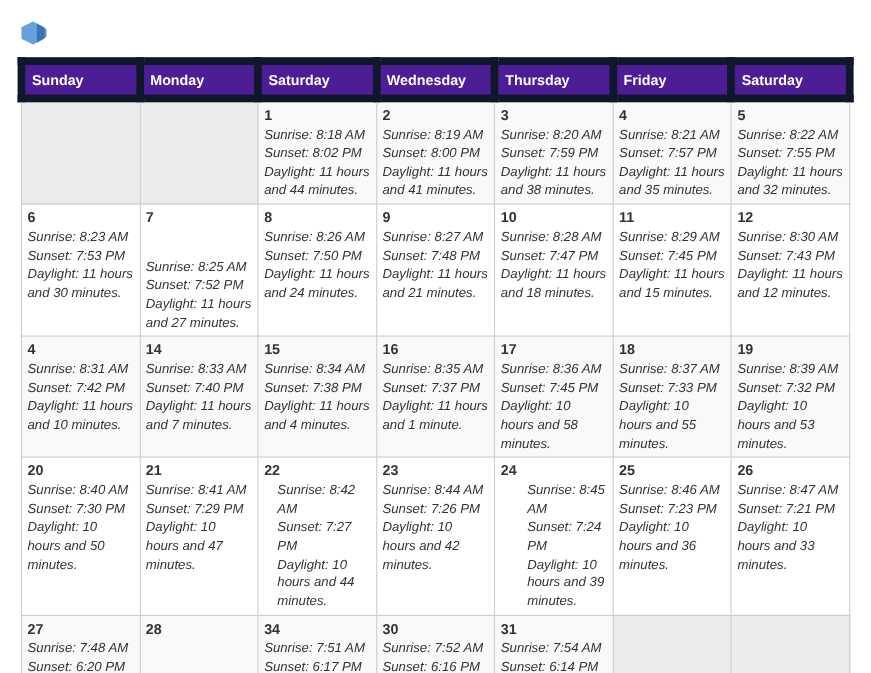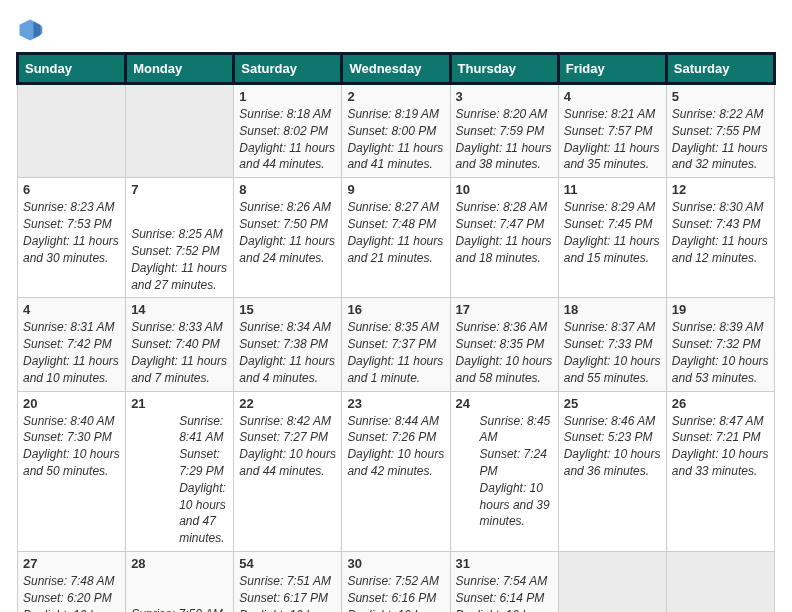--- a/index.html
+++ b/index.html
@@ -26,27 +26,27 @@
     }
     .title-block { text-align: right; }
     .month-title { font-size: 36px; color: #333; font-weight: normal; }
     .location-title { font-size: 16px; color: #555; }
     table {
       width: 100%;
       border-collapse: collapse;
       table-layout: fixed;
     }
     thead tr th {
-      background-color: #0f766e;
+      background-color: #4c1d95;
       color: #fff;
       text-align: left;
       padding: 6px 6px;
       font-size: 13px;
       font-weight: bold;
-      border: 3px solid #0f172a;
+      border: 7px solid #0f172a;
     }
     tbody tr td {
       vertical-align: top;
       padding: 4px 5px;
       border: 1px solid #ccc;
       font-size: 10.5px;
       color: #333;
       height: 88px;
       background: #fff;
     }
@@ -205,21 +205,21 @@
         </td>
         <td>
           <span class="day-number">16</span>
           <div class="day-info" style="white-space: pre-line;">Sunrise: 8:35 AM
 Sunset: 7:37 PM
 Daylight: 11 hours and 1 minute.</div>
         </td>
         <td>
           <span class="day-number">17</span>
           <div class="day-info" style="white-space: pre-line;">Sunrise: 8:36 AM
-Sunset: 8:35 PM
+Sunset: 7:45 PM
 Daylight: 10 hours and 58 minutes.</div>
         </td>
         <td>
           <span class="day-number">18</span>
           <div class="day-info" style="white-space: pre-line;">Sunrise: 8:37 AM
 Sunset: 7:33 PM
 Daylight: 10 hours and 55 minutes.</div>
         </td>
         <td>
           <span class="day-number">19</span>
@@ -230,46 +230,46 @@
       </tr>
       <tr>
         <td>
           <span class="day-number">20</span>
           <div class="day-info" style="white-space: pre-line;">Sunrise: 8:40 AM
 Sunset: 7:30 PM
 Daylight: 10 hours and 50 minutes.</div>
         </td>
         <td>
           <span class="day-number">21</span>
-          <div class="day-info" style="white-space: pre-line; margin-left: 48px;">Sunrise: 8:41 AM
+          <div class="day-info" style="white-space: pre-line;">Sunrise: 8:41 AM
 Sunset: 7:29 PM
 Daylight: 10 hours and 47 minutes.</div>
         </td>
         <td>
           <span class="day-number">22</span>
-          <div class="day-info" style="white-space: pre-line;">Sunrise: 8:42 AM
+          <div class="day-info" style="white-space: pre-line; margin-left: 12px;">Sunrise: 8:42 AM
 Sunset: 7:27 PM
 Daylight: 10 hours and 44 minutes.</div>
         </td>
         <td>
           <span class="day-number">23</span>
           <div class="day-info" style="white-space: pre-line;">Sunrise: 8:44 AM
 Sunset: 7:26 PM
 Daylight: 10 hours and 42 minutes.</div>
         </td>
         <td>
           <span class="day-number">24</span>
           <div class="day-info" style="white-space: pre-line; margin-left: 24px;">Sunrise: 8:45 AM
 Sunset: 7:24 PM
 Daylight: 10 hours and 39 minutes.</div>
         </td>
         <td>
           <span class="day-number">25</span>
           <div class="day-info" style="white-space: pre-line;">Sunrise: 8:46 AM
-Sunset: 5:23 PM
+Sunset: 7:23 PM
 Daylight: 10 hours and 36 minutes.</div>
         </td>
         <td>
           <span class="day-number">26</span>
           <div class="day-info" style="white-space: pre-line;">Sunrise: 8:47 AM
 Sunset: 7:21 PM
 Daylight: 10 hours and 33 minutes.</div>
         </td>
       </tr>
       <tr>
@@ -279,21 +279,21 @@
 Sunset: 6:20 PM
 Daylight: 10 hours and 31 minutes.</div>
         </td>
         <td>
           <span class="day-number">28</span>
           <div class="day-info" style="white-space: pre-line; margin-top: 35px;">Sunrise: 7:50 AM
 Sunset: 6:18 PM
 Daylight: 10 hours and 28 minutes.</div>
         </td>
         <td>
-          <span class="day-number">54</span>
+          <span class="day-number">34</span>
           <div class="day-info" style="white-space: pre-line;">Sunrise: 7:51 AM
 Sunset: 6:17 PM
 Daylight: 10 hours and 25 minutes.</div>
         </td>
         <td>
           <span class="day-number">30</span>
           <div class="day-info" style="white-space: pre-line;">Sunrise: 7:52 AM
 Sunset: 6:16 PM
 Daylight: 10 hours and 23 minutes.</div>
         </td>

